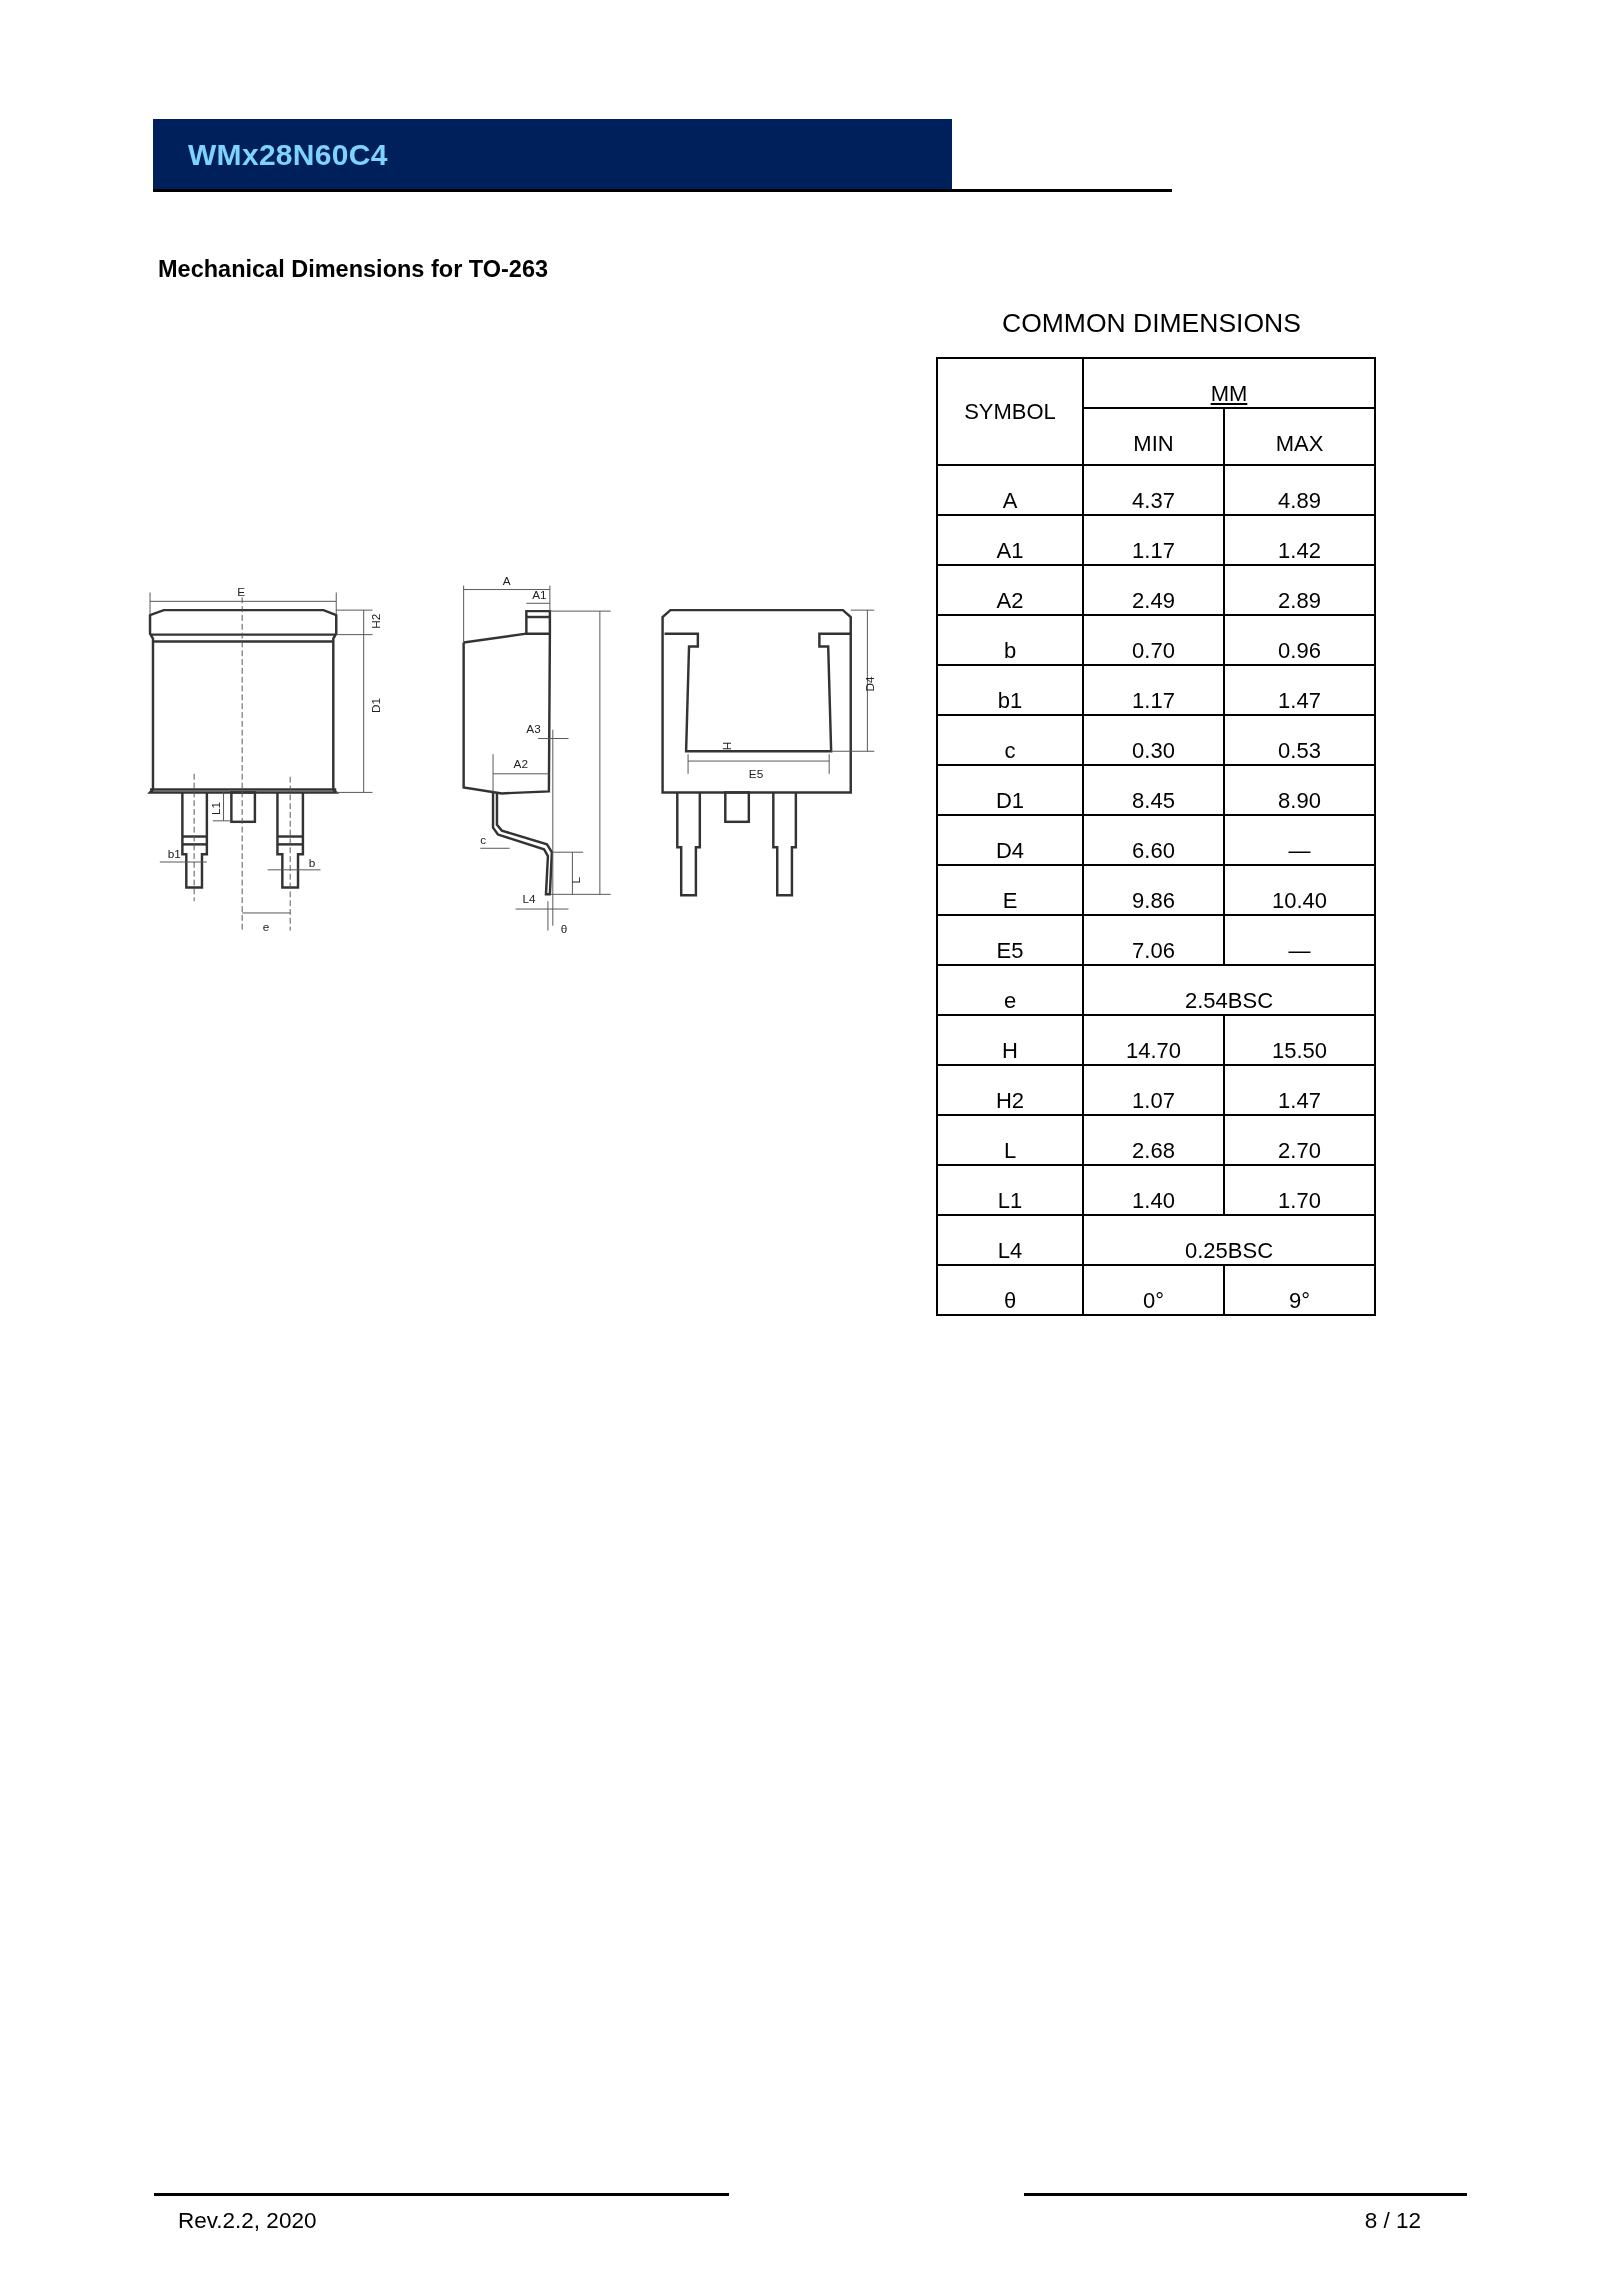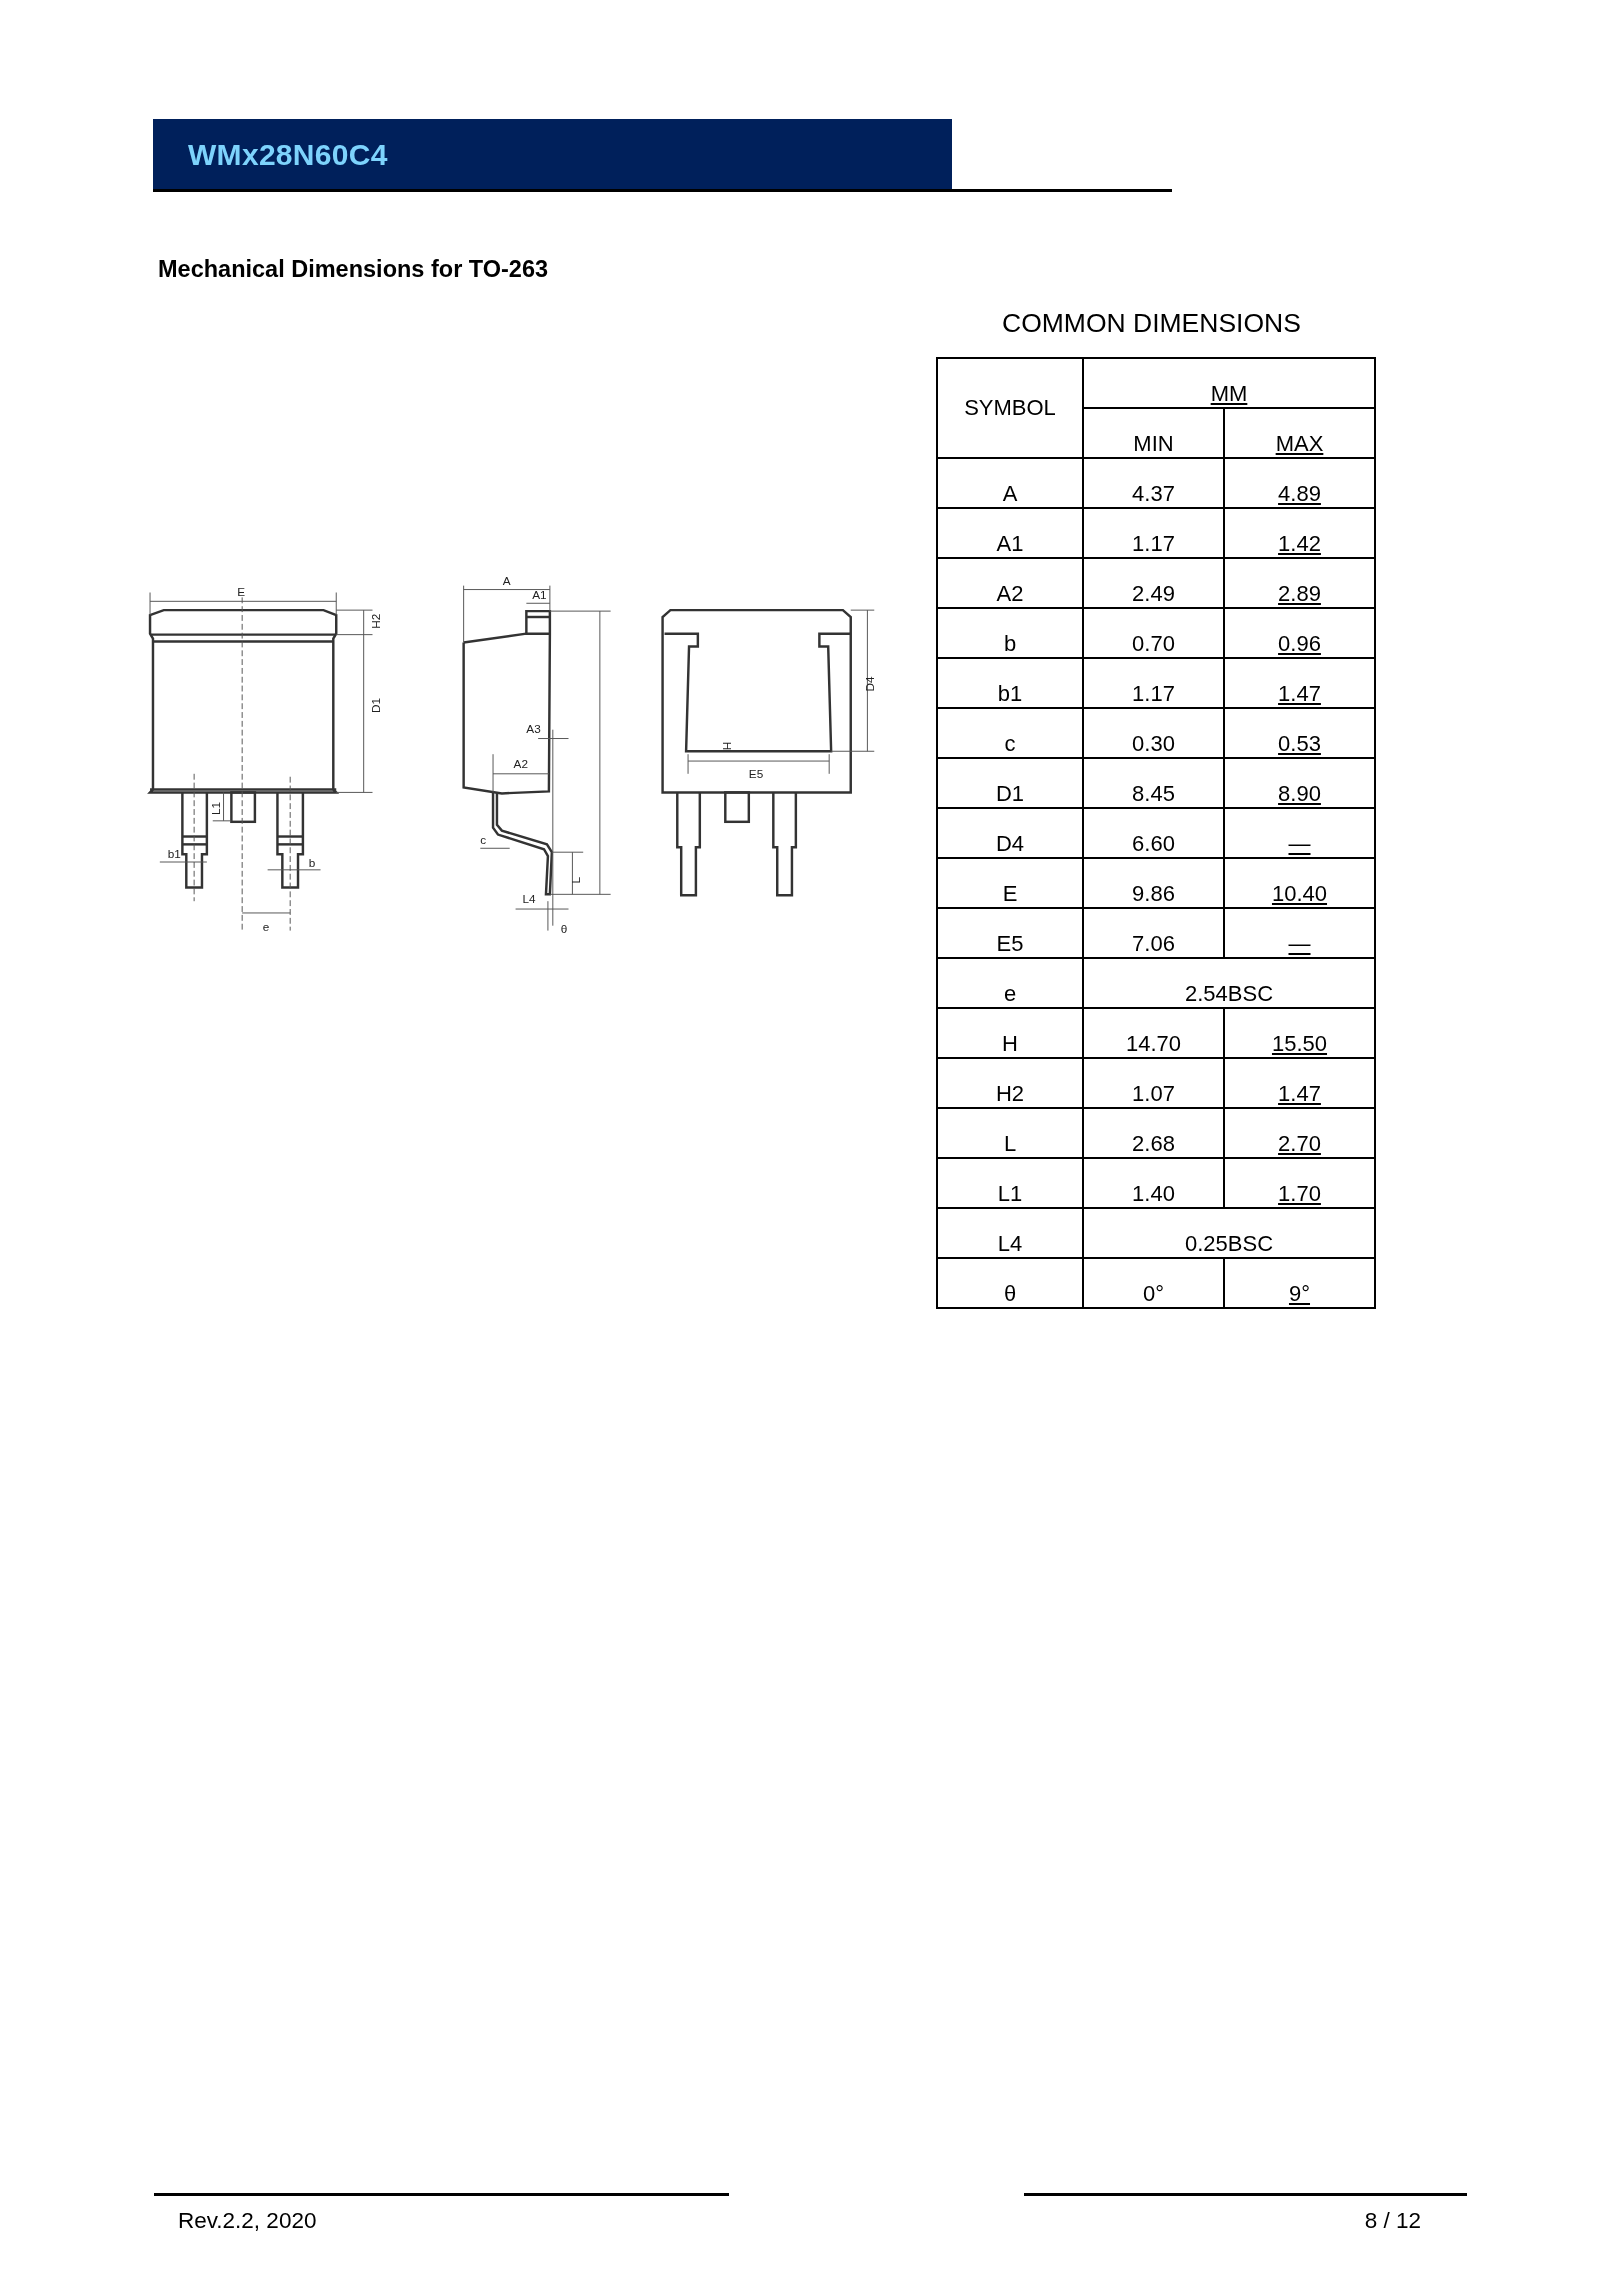--- a/index.html
+++ b/index.html
@@ -11,25 +11,25 @@
   .header-rule { left: 153px; top: 189px; width: 1019px; height: 2.9px; background: #000; }
 
   .section-title { left: 158px; top: 255px; font-size: 23.5px; font-weight: bold; white-space: nowrap; line-height: 29px; }
 
   .table-caption { left: 1002px; top: 308px; width: 323px; text-align: left; font-size: 26.5px; white-space: nowrap; line-height: 31px; }
 
   table.dims { position: absolute; left: 936px; top: 357px; border-collapse: collapse; font-size: 22px; }
   table.dims td { border: 2.9px solid #000; text-align: center; padding: 0; vertical-align: bottom; line-height: 23.5px; }
   table.dims td.sym { width: 144px; }
   table.dims td.min { width: 139px; }
-  table.dims td.max { width: 149px; text-decoration: underline; }
+  table.dims td.max { width: 149px; }
   table.dims tr.row td { height: 46px; padding-bottom: 2px; }
   table.dims tr.hdr1 td.mm { height: 46px; vertical-align: bottom; padding-bottom: 2px; text-decoration: underline; }
   table.dims tr.hdr1 td.symh { vertical-align: middle; }
-  table.dims tr.hdr2 td { height: 46px; padding-bottom: 2px; }
+  table.dims tr.hdr2 td { height: 46px; padding-bottom: 9px; }
 
   .footer-rule-left { left: 154px; top: 2193px; width: 575px; height: 2.9px; background: #000; }
   .footer-rule-right { left: 1024px; top: 2193px; width: 443px; height: 2.9px; background: #000; }
   .footer-rev { left: 178px; top: 2208px; font-size: 22.5px; white-space: nowrap; line-height: 25.5px; }
   .footer-page { left: 1344px; top: 2208px; width: 98px; text-align: center; font-size: 22.5px; white-space: nowrap; line-height: 25.5px; }
 
   svg.drawing { position: absolute; left: 137px; top: 568px; }
   svg.drawing text { font-family: "Liberation Sans", sans-serif; font-size: 12px; fill: #222; }
 </style>
 </head>

